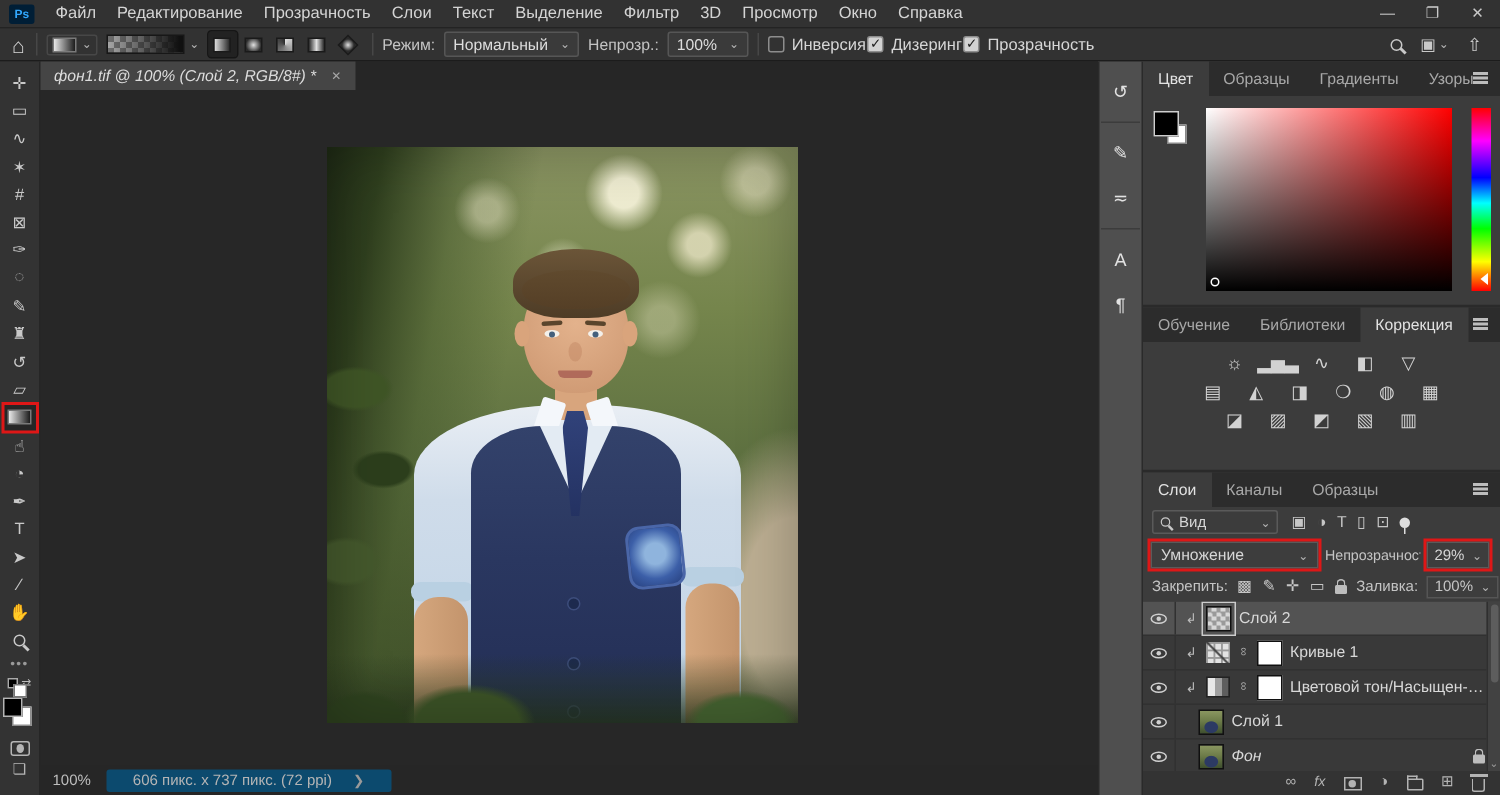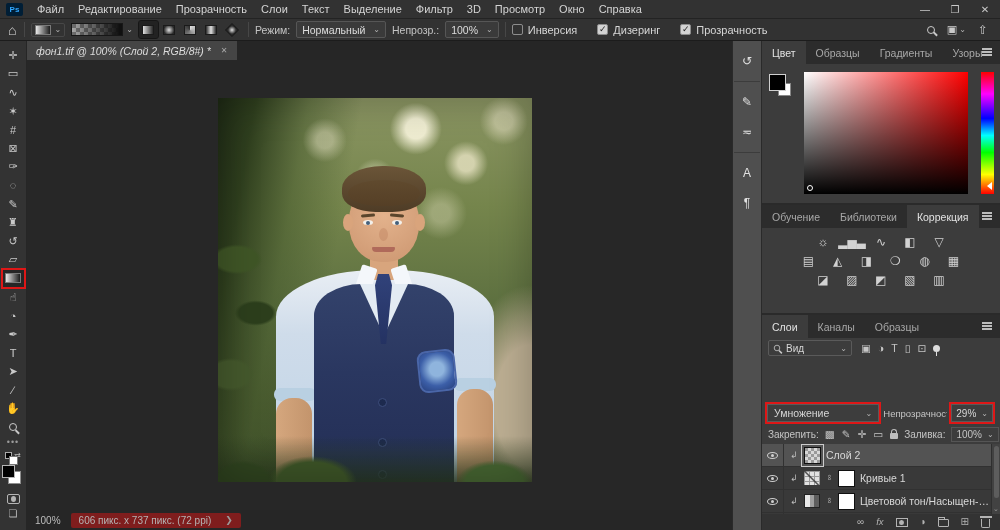--- a/index.html
+++ b/index.html
@@ -33,21 +33,21 @@
   .gt-btn { width:19px; height:17px; display:flex; align-items:center; justify-content:center; border-radius:2px; }
   .gt-btn.active { background:#222222; outline:1px solid #161616; }
   .gt { width:12px; height:10px; border:1px solid #1a1a1a; }
   .gt-linear { background:linear-gradient(90deg,#e0e0e0,#2a2a2a); }
   .gt-radial { background:radial-gradient(circle,#e0e0e0 0%,#2a2a2a 80%); }
   .gt-angle { background:conic-gradient(#e0e0e0,#2a2a2a); }
   .gt-reflected { background:linear-gradient(90deg,#2a2a2a,#e0e0e0,#2a2a2a); }
   .gt-diamond { background:radial-gradient(closest-side,#e0e0e0,#2a2a2a); transform:rotate(45deg); width:10px; height:10px; }
   .opt-label { font-size:10.5px; color:#c4c4c4; white-space:nowrap; }
   .dd { height:17px; border:1px solid #565656; background:#3a3a3a; border-radius:2px; display:flex; align-items:center; gap:8px; padding:0 5px; font-size:10.5px; color:#dddddd; white-space:nowrap; }
-  #opt-checkboxes { display:flex; align-items:center; gap:20px; }
+  #opt-checkboxes { display:flex; align-items:center; gap:1px; }
   .checkbox { display:inline-flex; align-items:center; gap:5px; }
   .cb { width:11px; height:11px; border:1px solid #8d8d8d; border-radius:2px; background:transparent; font-size:9px; line-height:9px; color:#1d1d1d; text-align:center; }
   .cb.checked { background:#d2d2d2; }
   .opt-right { margin-left:auto; display:flex; align-items:center; gap:12px; padding-right:4px; }
   .mag { display:inline-block; width:8px; height:8px; border:1.4px solid #c9c9c9; border-radius:50%; position:relative; }
   .mag::after { content:""; position:absolute; width:5px; height:1.5px; background:#c9c9c9; right:-4px; bottom:-2px; transform:rotate(45deg); }
   .ws-icon { display:flex; align-items:center; gap:2px; font-size:11px; color:#c9c9c9; }
   .share-icon { font-size:12px; color:#c9c9c9; }
 
   
@@ -122,21 +122,21 @@
   .b1 { top:300px; } .b2 { top:340px; } .b3 { top:372px; }
   .grass { left:0; bottom:0; width:100%; height:46px; background:
     radial-gradient(ellipse 42px 30px at 8% 100%, #2f431f 0 60%, rgba(0,0,0,0) 72%),
     radial-gradient(ellipse 62px 36px at 30% 100%, #3b5226 0 55%, rgba(0,0,0,0) 72%),
     radial-gradient(ellipse 52px 30px at 88% 100%, #446230 0 55%, rgba(0,0,0,0) 72%),
     linear-gradient(0deg, rgba(40,56,28,.8), rgba(0,0,0,0)); }
   .vignette { left:0; top:0; width:100%; height:100%; box-shadow:inset 0 0 40px rgba(0,0,0,.28); }
 
   
   .statusbar { height:20px; display:flex; align-items:center; gap:10px; padding-left:8px; font-size:10px; color:#bdbdbd; background:#262626; flex:0 0 auto; }
-  .status-field { background:#7f1d1d; border-radius:2px; height:15px; display:flex; align-items:center; gap:14px; padding:0 8px; color:#b5b5b5; }
+  .status-field { background:#0c4a6e; border-radius:2px; height:15px; display:flex; align-items:center; gap:14px; padding:0 18px; color:#b5b5b5; }
   .status-arrow { font-size:9px; color:#9a9a9a; }
 
   
   .dockstrip { width:30px; background:#4f4f4f; border-left:1px solid #2a2a2a; border-right:1px solid #2a2a2a; display:flex; flex-direction:column; align-items:center; padding-top:10px; gap:10px; flex:0 0 auto; }
   .dock-icon { width:22px; height:20px; display:flex; align-items:center; justify-content:center; font-size:12px; color:#e2e2e2; }
   .dock-sep { width:26px; height:1px; background:#3c3c3c; }
 
   
   .panels { width:238px; display:flex; flex-direction:column; background:#3c3c3c; flex:0 0 auto; }
   .panel { display:flex; flex-direction:column; border-bottom:2px solid #2a2a2a; }
@@ -168,21 +168,21 @@
   
   .layers-panel { flex:1; border-bottom:none; min-height:0; }
   .lfilter { height:20px; display:flex; align-items:center; gap:5px; padding:0 6px; background:#3c3c3c; flex:0 0 auto; }
   .vid-dd { width:84px; height:16px; border:1px solid #5a5a5a; border-radius:2px; display:flex; align-items:center; gap:5px; padding:0 4px; font-size:10px; color:#d6d6d6; }
   .vid-dd .mag { transform:scale(.8); }
   .vid-dd .caret { margin-left:auto; }
   #filter-icons { display:flex; align-items:center; gap:7px; margin-left:4px; }
   .mini-icon { font-size:10.5px; color:#c6c6c6; line-height:1; }
   .icon-pin { width:7px; height:7px; background:#dddddd; border-radius:50%; position:relative; margin-left:auto; margin-right:2px; }
   .icon-pin::after { content:""; position:absolute; left:2.6px; top:7px; width:1.6px; height:4px; background:#dddddd; }
-  .lblend { height:24px; display:flex; align-items:center; gap:4px; padding:0 5px; flex:0 0 auto;margin-top:43px; }
+  .lblend { height:24px; display:flex; align-items:center; gap:4px; padding:0 5px; flex:0 0 auto; }
   .blend-dd { width:115px; height:18px; border:1px solid #5a5a5a; background:#3d3d3d; display:flex; align-items:center; padding:0 6px; font-size:10.5px; outline:2px solid #de1717; }
   .blend-dd .caret { margin-left:auto; }
   .lop-label { font-size:9.5px; color:#c4c4c4; max-width:64px; overflow:hidden; white-space:nowrap; }
   .opacity-dd { height:18px; border:1px solid #5a5a5a; background:#3d3d3d; display:flex; align-items:center; gap:5px; padding:0 4px; font-size:10px; outline:2px solid #de1717; margin-left:auto; margin-right:2px; }
   .llock { height:19px; display:flex; align-items:center; gap:6px; padding:0 6px; font-size:10px; color:#c4c4c4; flex:0 0 auto; }
   #lock-icons { display:flex; align-items:center; gap:7px; }
   .fill-dd { height:15px; border:1px solid #555; background:#3d3d3d; display:flex; align-items:center; gap:5px; padding:0 4px; font-size:10px; }
   .fill-label { margin-left:auto; }
   .icon-lock { width:8px; height:6px; background:#bdbdbd; position:relative; border-radius:1px; margin-top:3px; display:inline-block; }
   .icon-lock::before { content:""; position:absolute; top:-4px; left:1px; width:4px; height:4px; border:1.3px solid #bdbdbd; border-bottom:none; border-radius:3px 3px 0 0; }

